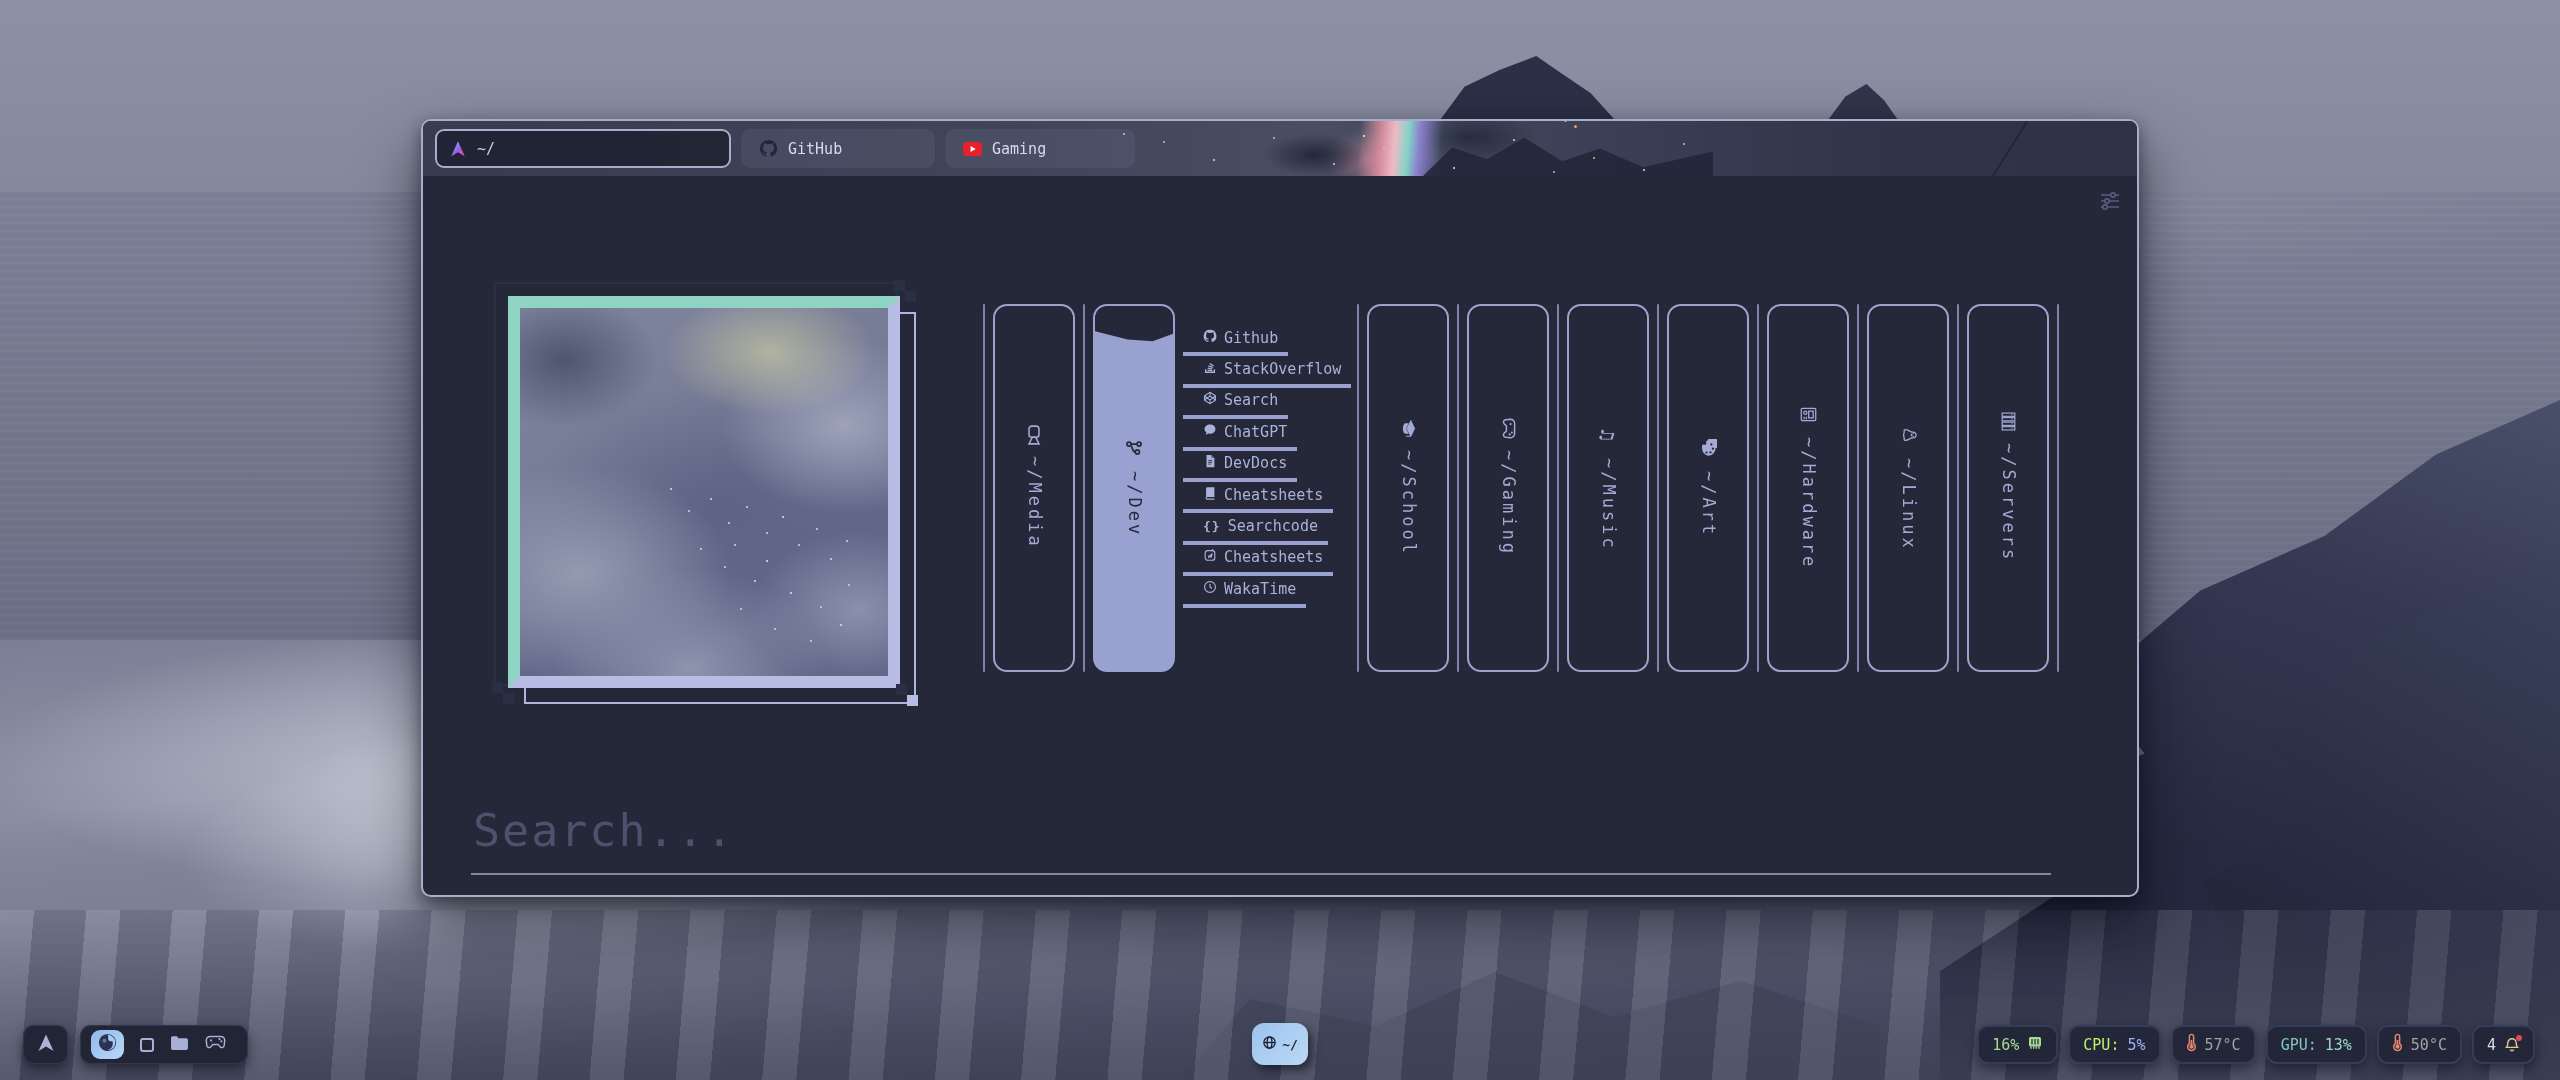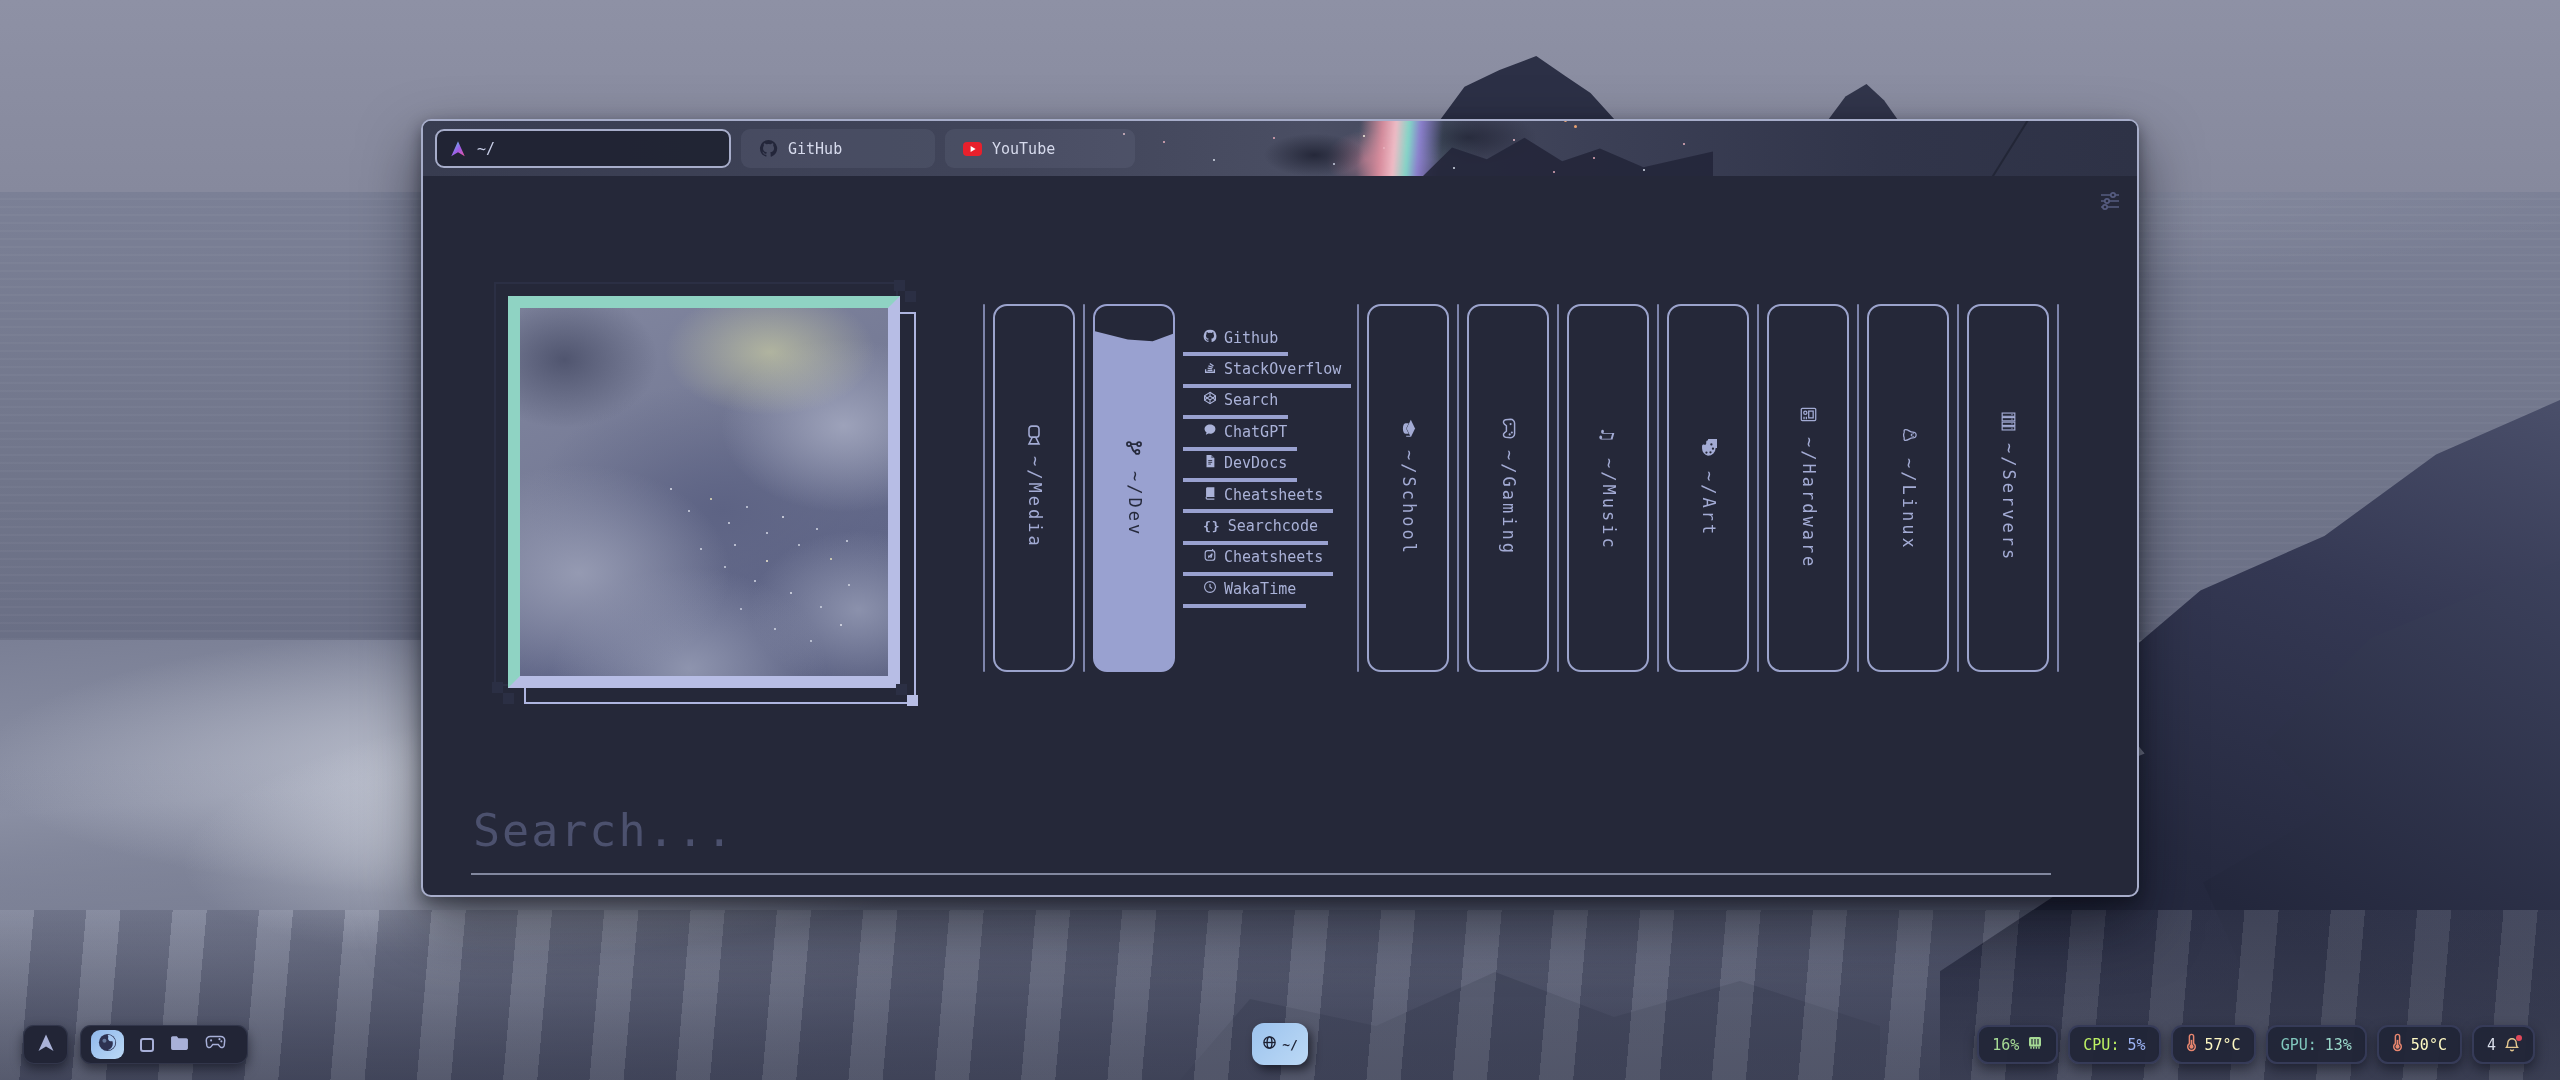--- a/index.html
+++ b/index.html
@@ -157,21 +157,21 @@
            box-shadow:4px 5px 10px rgba(8,10,18,.6);
            display:flex; align-items:center; justify-content:center; gap:5px;
            color:#1d2133; font-size:13px; font-weight:bold; cursor:pointer; }
   .tb-stats { position:absolute; right:25px; top:1025px; display:flex; gap:10px; }
   .cap { height:39px; border-radius:11px; background:rgba(33,37,55,.95); border:2px solid #363b58;
            box-shadow:0 5px 12px rgba(8,10,18,.5);
            display:flex; align-items:center; gap:8px; padding:0 13px; font-size:15px; cursor:pointer; }
   .bell-wrap { position:relative; display:flex; }
   .bell-dot { position:absolute; right:-2px; top:-2px; width:6px; height:6px; border-radius:50%; background:#e0485a; }
   .c-green { color:#a6da95; } .c-blue { color:#bef264; } .c-blue2 { color:#9db4f5; }
-  .c-orange { color:#fef9c3; } .c-teal { color:#81c8be; } .c-teal2 { color:#9ad8ca; }
+  .c-orange { color:#a3a3a3; } .c-teal { color:#81c8be; } .c-teal2 { color:#9ad8ca; }
   .c-cream { color:#d9deea; }
 </style>
 </head>
 <body>
 
 <div class="wall">
   <div class="wall-sky"></div>
   <div class="wall-sea"></div>
   <div class="wall-stack1"></div>
   <div class="wall-stack2"></div>
@@ -217,21 +217,21 @@
       <span>GitHub</span>
     </div>
 
     <div class="tab yt">
       <span class="favicon">
         <svg width="19" height="14" viewBox="0 0 19 14">
             <rect width="19" height="14" rx="4" fill="#e8202c"></rect>
         <path d="M7.6 4l5 3-5 3z" fill="#fff"></path>
           </svg>
       </span>
-      <span>YouTube</span>
+      <span>Gaming</span>
     </div>
   </div>
 
   <div class="content">
 
     <span class="menu-btn">
       <svg width="26" height="22" viewBox="0 0 26 22" stroke="currentColor" stroke-width="1.7" fill="none">
         <path d="M4 5h18M4 11h18M4 17h18"></path>
         <circle cx="16" cy="5" r="2.2" fill="#252839"></circle>
           <circle cx="10" cy="11" r="2.2" fill="#252839"></circle>

